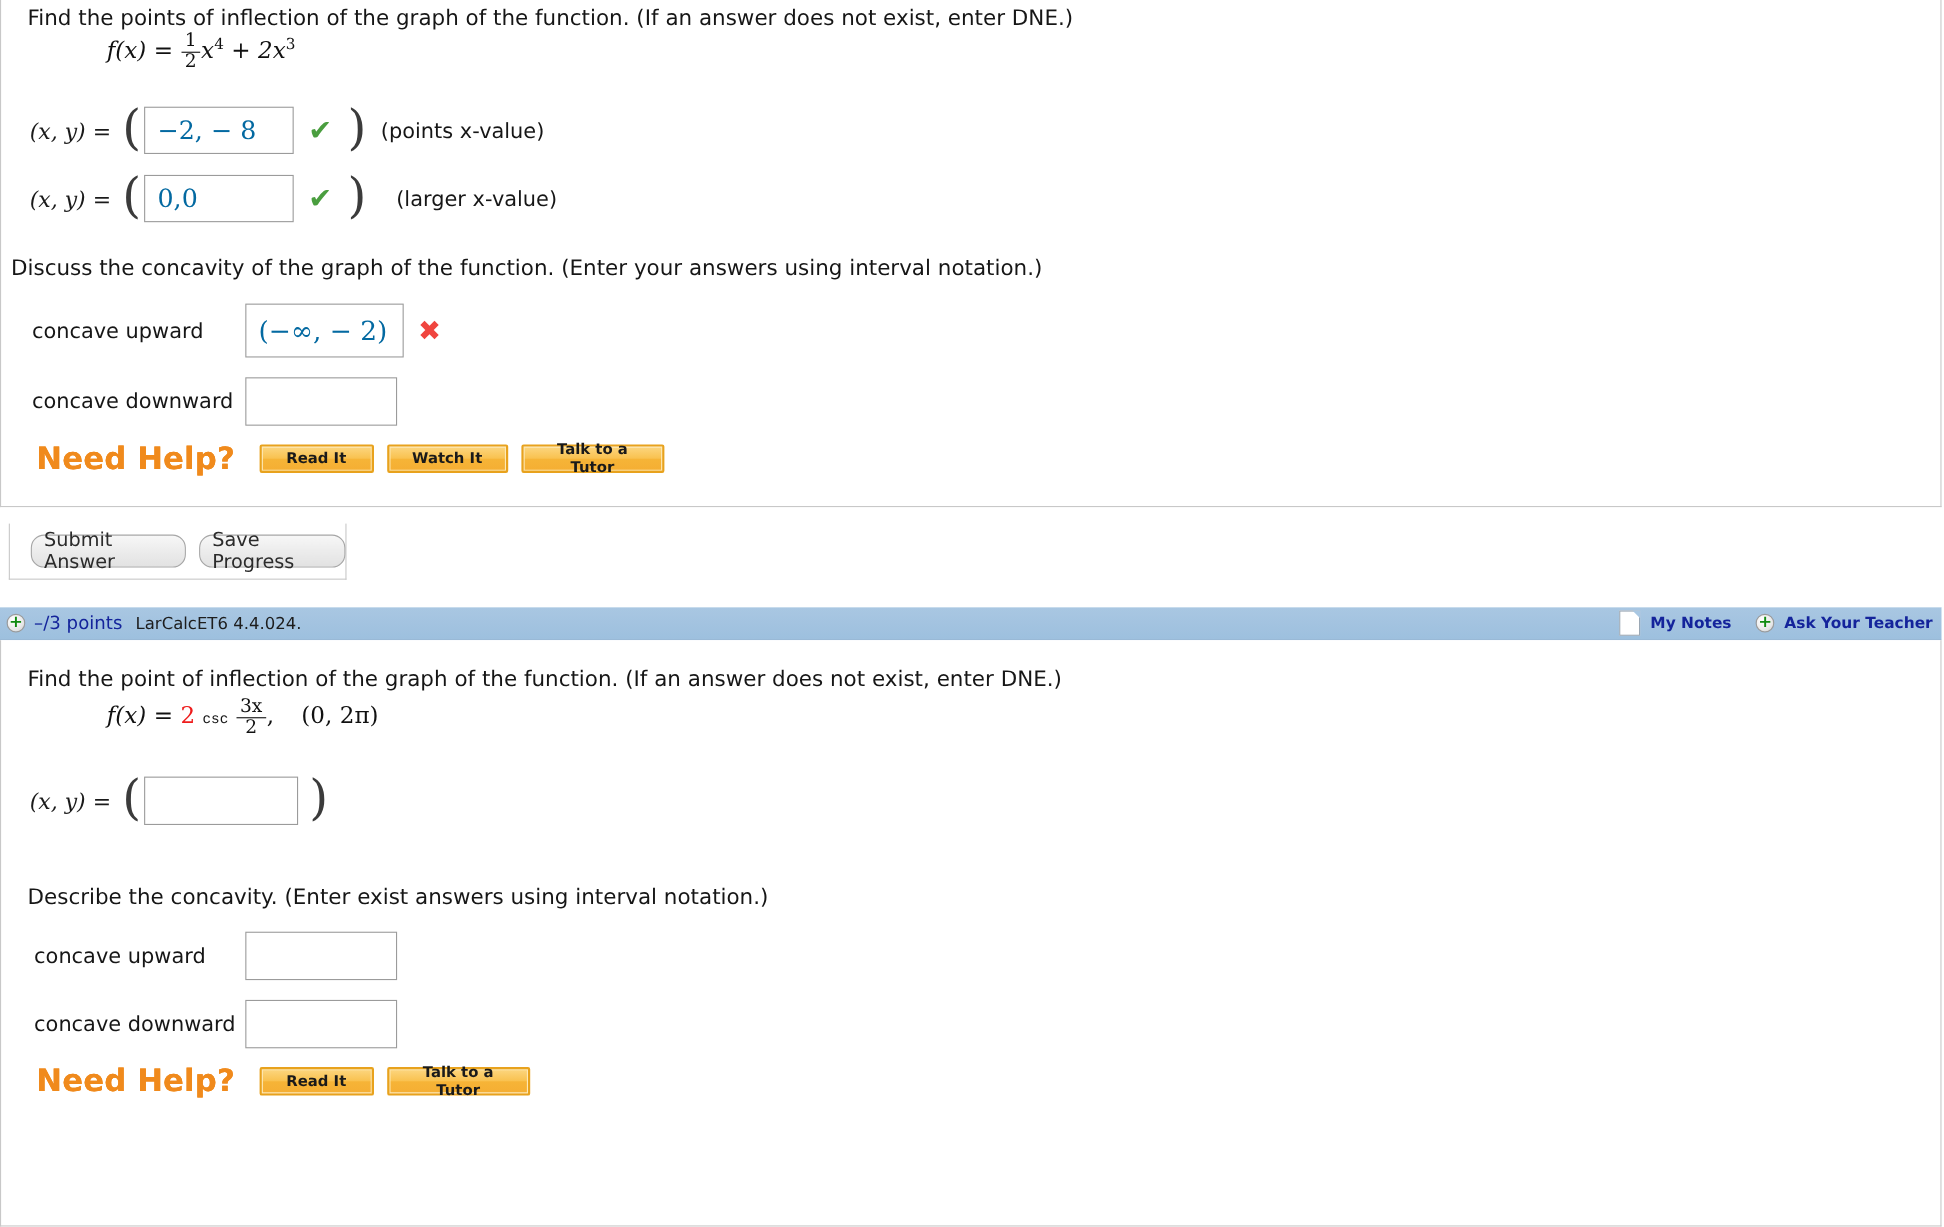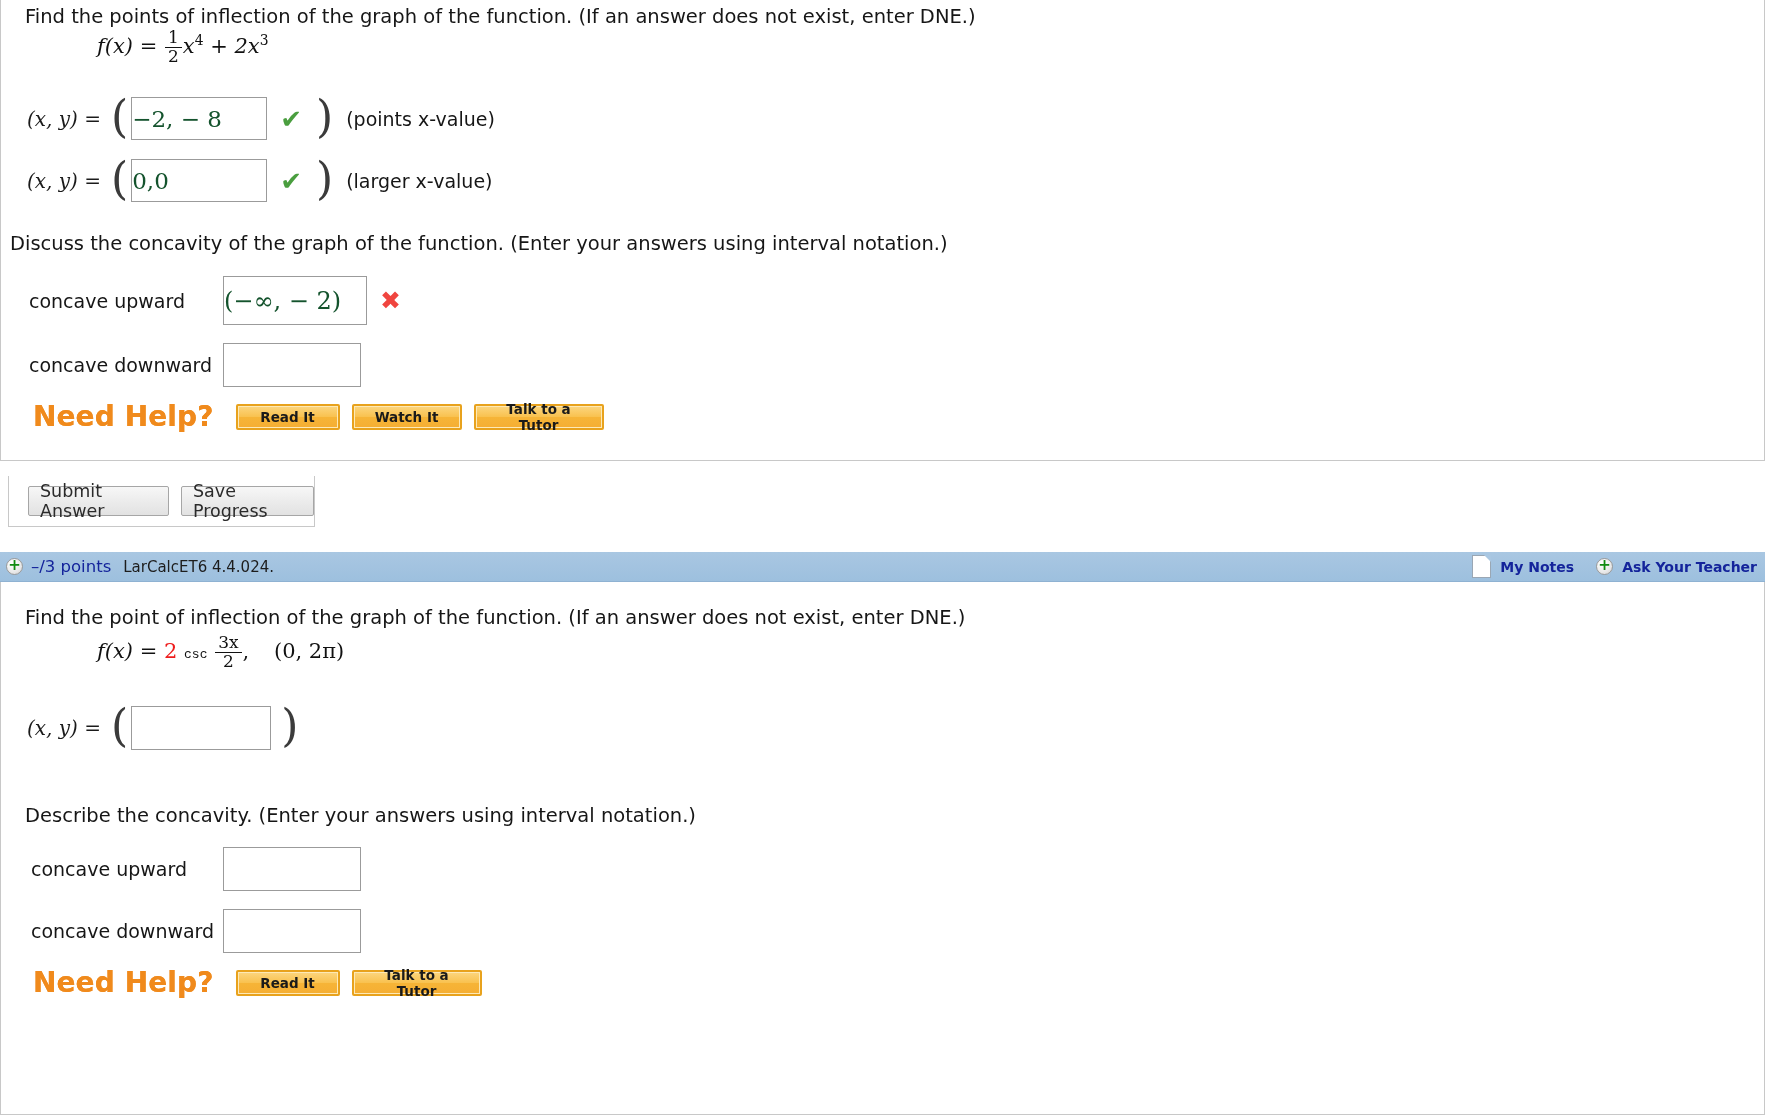--- a/index.html
+++ b/index.html
@@ -76,23 +76,24 @@
     line-height: 0.8;
     position: relative;
     top: -2px;
   }
   .ansbox {
     border: 1.4px solid #9b9b9b;
     background: #fff;
     box-sizing: border-box;
     display: flex;
     align-items: center;
+    padding-left: 11px;
     font-family: "DejaVu Serif", "Liberation Serif", serif;
     font-size: 23px;
-    color: #14532d;
+    color: #0369a1;
   }
   .box-w1 { width: 136px; height: 43px; }
   .box-w2 { width: 138px; height: 44px; }
 
   .mark { font-size: 26px; font-weight: bold; line-height: 1; }
   .mark-ok { color: #4a9e3f; }
   .mark-bad { color: #f0453f; }
 
   .hint-text { font-size: 19px; color: #161616; white-space: nowrap; }
 
@@ -138,21 +139,21 @@
     border-top: none;
     box-sizing: border-box;
     background: #fff;
     display: flex;
     align-items: center;
     padding-left: 19px;
   }
   .gray-btn {
     height: 30px;
     border: 1px solid #a6a6a6;
-    border-radius: 2px;
+    border-radius: 12px;
     background: linear-gradient(to bottom, #f7f7f7 0%, #ececec 50%, #e2e2e2 100%);
     font-size: 17.5px;
     font-family: "DejaVu Sans", "Liberation Sans", sans-serif;
     color: #2b2b2b;
     display: flex;
     align-items: center;
     justify-content: center;
     padding: 0 11px;
     box-sizing: border-box;
     cursor: pointer;
@@ -279,21 +280,21 @@
 
     <div class="ans-row" style="left:26px; top:173px;">
       <span class="xy-label">
         <span>(x, y)</span>
         <span class="paren-eq">=</span>
       </span>
       <span class="bigparen" style="margin-left:10px;">(</span>
       <div class="ansbox box-w1" style="margin-left:3px;">0,0</div>
       <span class="mark mark-ok" style="margin-left:13px;">✔</span>
       <span class="bigparen" style="margin-left:14px;">)</span>
-      <span class="hint-text" style="margin-left:13px;text-align:center;">(larger x-value)</span>
+      <span class="hint-text" style="margin-left:27px;text-align:center;">(larger x-value)</span>
     </div>
 
     <div class="prompt" style="left:9px; top:246px;">Discuss the concavity of the graph of the function. (Enter your answers using interval notation.)</div>
 
     <div class="ans-row" style="left:28px; top:290px;">
       <span class="hint-text" style="width:194px; display:inline-block;">concave upward</span>
       <div class="ansbox box-w2" style="height:49px; width:144px; font-size:24px;">(−∞, − 2)</div>
       <span class="mark mark-bad" style="margin-left:13px; font-size:25px;">✖</span>
     </div>
 
@@ -354,21 +355,21 @@
       <div class="ans-row" style="left:26px; top:124px;">
         <span class="xy-label">
           <span>(x, y)</span>
           <span class="paren-eq">=</span>
         </span>
         <span class="bigparen" style="margin-left:10px;">(</span>
         <div class="ansbox box-w1" style="margin-left:3px; width:140px; height:44px;"></div>
         <span class="bigparen" style="margin-left:10px;">)</span>
       </div>
 
-      <div class="prompt" style="left:24px; top:222px;">Describe the concavity. (Enter your answers using interval notation.)</div>
+      <div class="prompt" style="left:24px; top:222px;">Describe the concavity. (Enter exist answers using interval notation.)</div>
 
       <div class="ans-row" style="left:30px; top:265px;">
         <span class="hint-text" style="width:192px; display:inline-block;">concave upward</span>
         <div class="ansbox" style="width:138px; height:44px;"></div>
       </div>
 
       <div class="ans-row" style="left:30px; top:327px;">
         <span class="hint-text" style="width:192px; display:inline-block;">concave downward</span>
         <div class="ansbox" style="width:138px; height:44px;"></div>
       </div>

